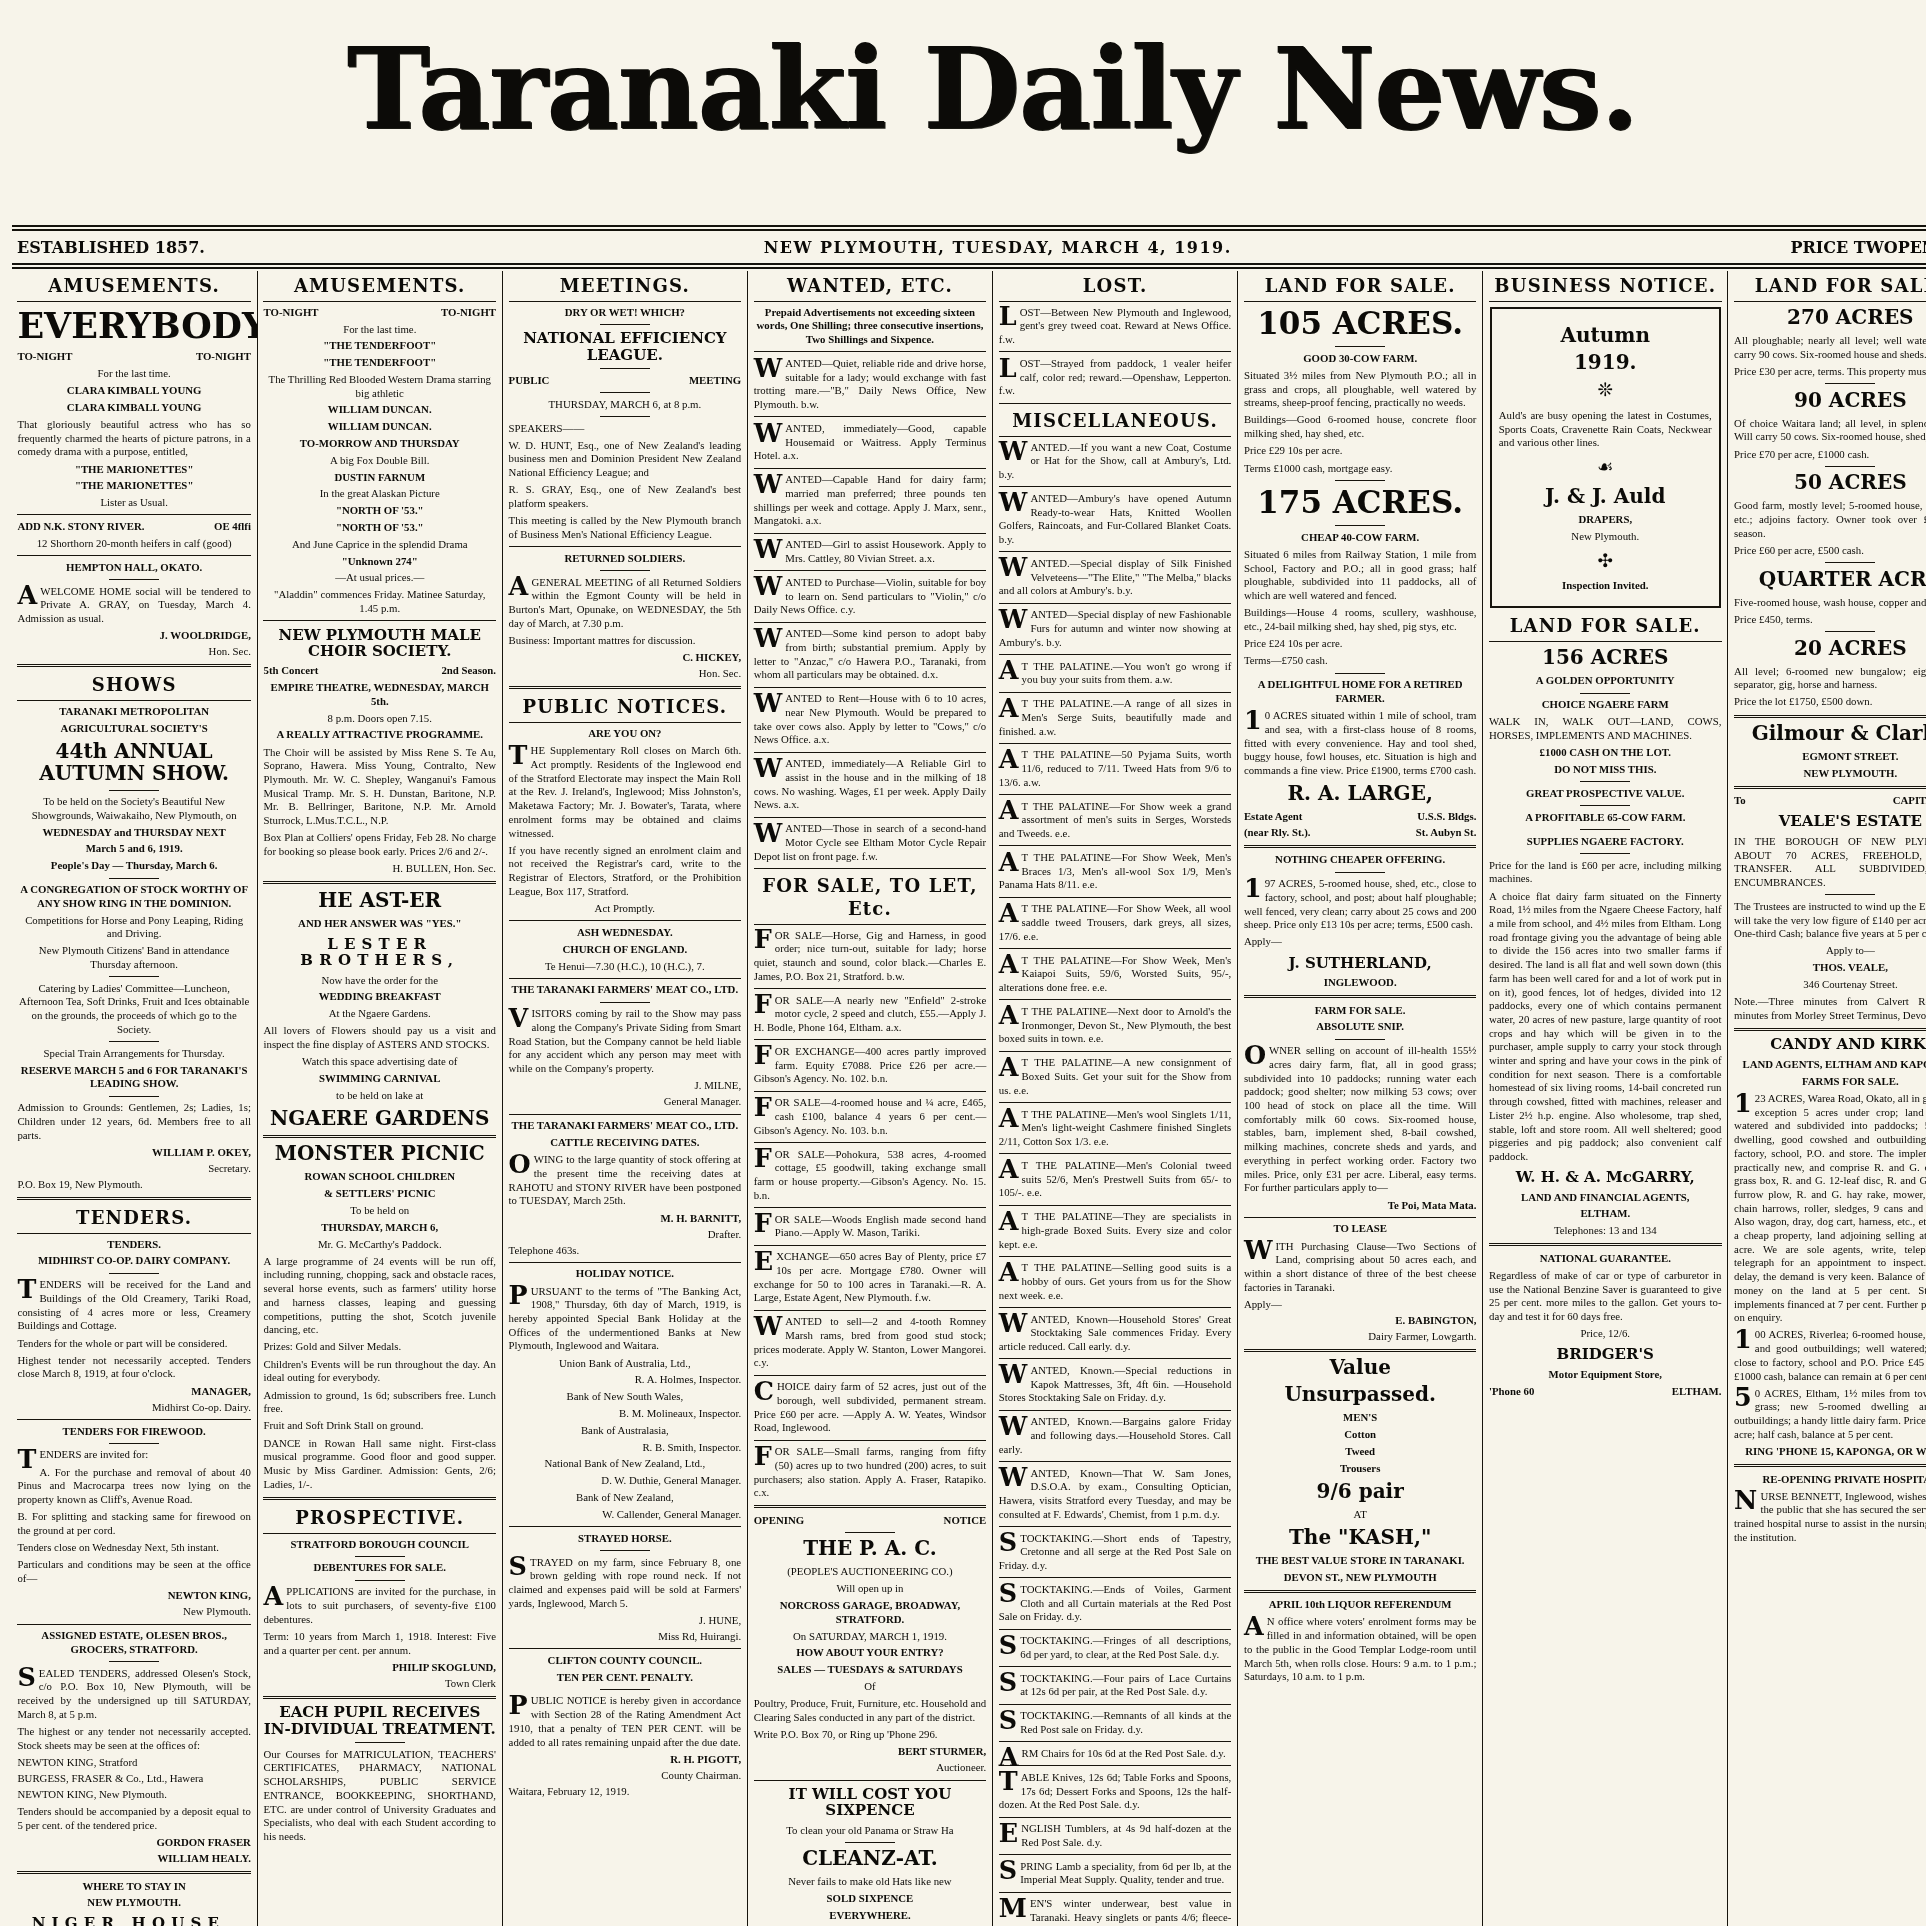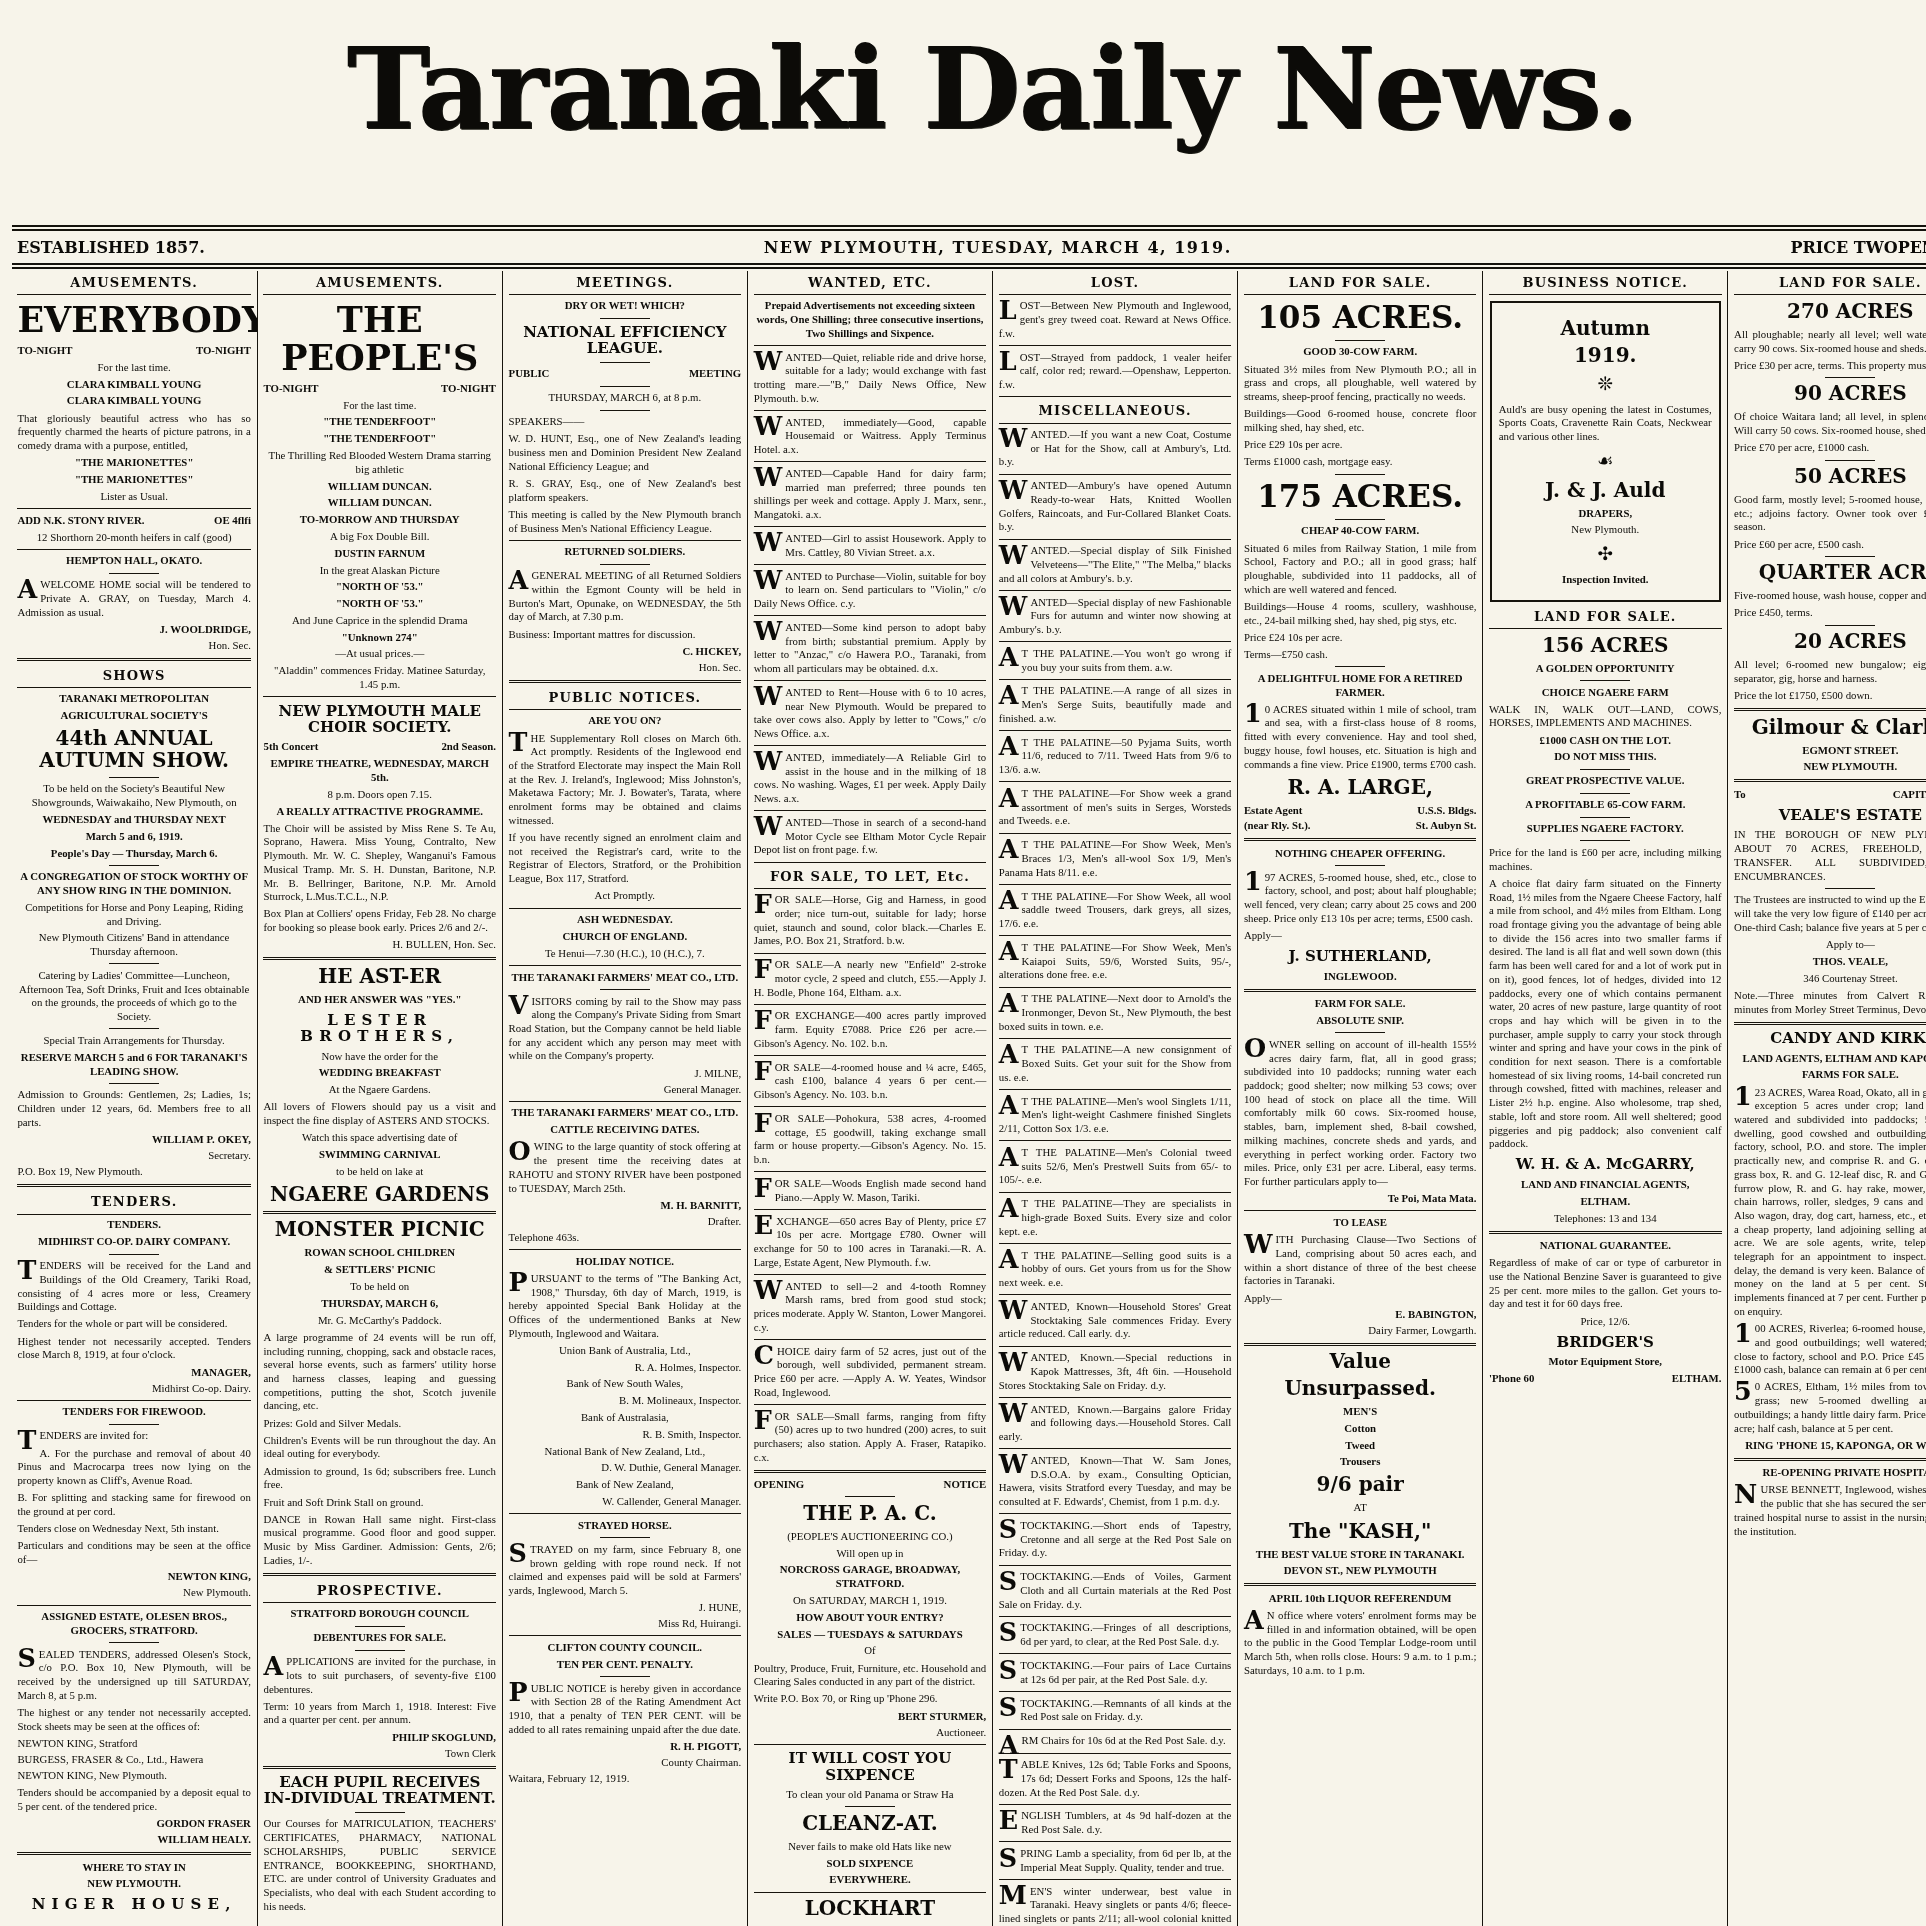--- a/index.html
+++ b/index.html
@@ -8,21 +8,21 @@
   .mast{text-align:center;position:relative;height:220px;}
   .mast-title{font-family:"DejaVu Serif",serif;font-weight:bold;font-size:112px;line-height:1.5;letter-spacing:-1.5px;
     text-shadow:1.2px 1.2px 0 #1a1a14;}
   .dateline{display:flex;justify-content:space-between;align-items:center;
     border-top:6.2px double #14120c;border-bottom:6.2px double #14120c;
     padding:6.2px 5.4px;font-size:16px;font-weight:bold;font-family:"DejaVu Serif",serif;}
   .dateline .mid{letter-spacing:1.5px;}
   .columns{display:grid;grid-template-columns:repeat(8,1fr);height:2438px;overflow:hidden;margin-top:2.3px;}
   .col{box-sizing:border-box;padding:1.5px 5.8px 7.7px 5.8px;overflow:hidden;border-left:1.2px solid #17140d;font-size:10.8px;line-height:1.27;}
   .col:first-child{border-left:none;}
-  .sec{font-family:"DejaVu Serif",serif;text-align:center;font-weight:bold;font-size:13px;letter-spacing:1.2px;
+  .sec{font-family:"DejaVu Serif",serif;text-align:center;font-weight:bold;font-size:18px;letter-spacing:1.2px;
     padding:1.5px 0 3.1px 0;margin:0.8px 0 3.9px 0;border-bottom:1.9px solid #17140d;}
   .disp{font-family:"DejaVu Serif",serif;text-align:center;font-weight:bold;margin:5.4px 0;line-height:1.08;}
   .xl{font-size:35px;}
   .lg{font-size:31px;}
   .md{font-size:20px;}
   .sm{font-size:15px;}
   .ls{letter-spacing:6.2px;}
   .c{text-align:center;margin:3.1px 0;}
   .b{font-weight:bold;}
   .p{text-align:justify;margin:3.5px 0;}
@@ -131,21 +131,20 @@
         <p class="p">Tenders should be accompanied by a deposit equal to 5 per cent. of the tendered price.</p>
         <div class="r b">GORDON FRASER</div>
         <div class="r b">WILLIAM HEALY.</div>
         <div class="hr2"></div>
         <div class="c b">WHERE TO STAY IN</div>
         <div class="c b">NEW PLYMOUTH.</div>
         <div class="disp sm ls">NIGER HOUSE,</div>
       </div>
       <div class="col">
         <div class="sec">AMUSEMENTS.</div>
-        <div class="disp xl">THE PEOPLE'S</div>
         <div class="sp">
           <span>TO-NIGHT</span>
           <span>TO-NIGHT</span>
         </div>
         <div class="c">For the last time.</div>
         <div class="c b">"THE TENDERFOOT"</div>
         <div class="c b">"THE TENDERFOOT"</div>
         <div class="c">The Thrilling Red Blooded Western Drama starring big athletic</div>
         <div class="c b">WILLIAM DUNCAN.</div>
         <div class="c b">WILLIAM DUNCAN.</div>

